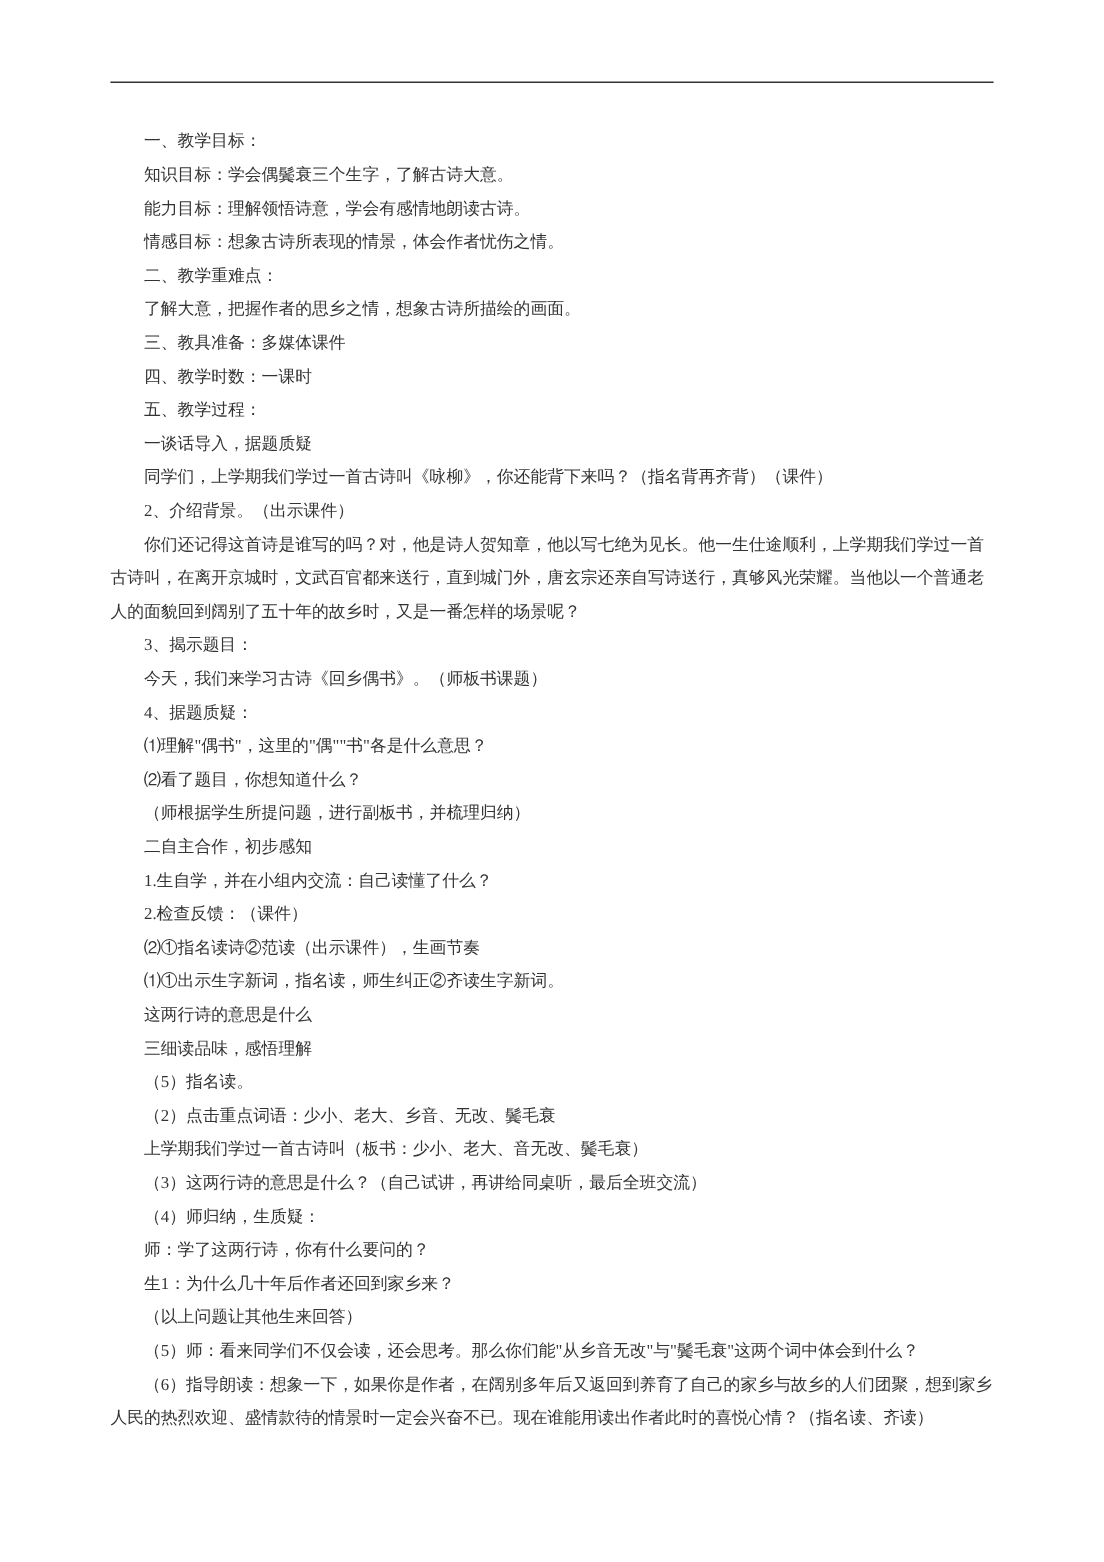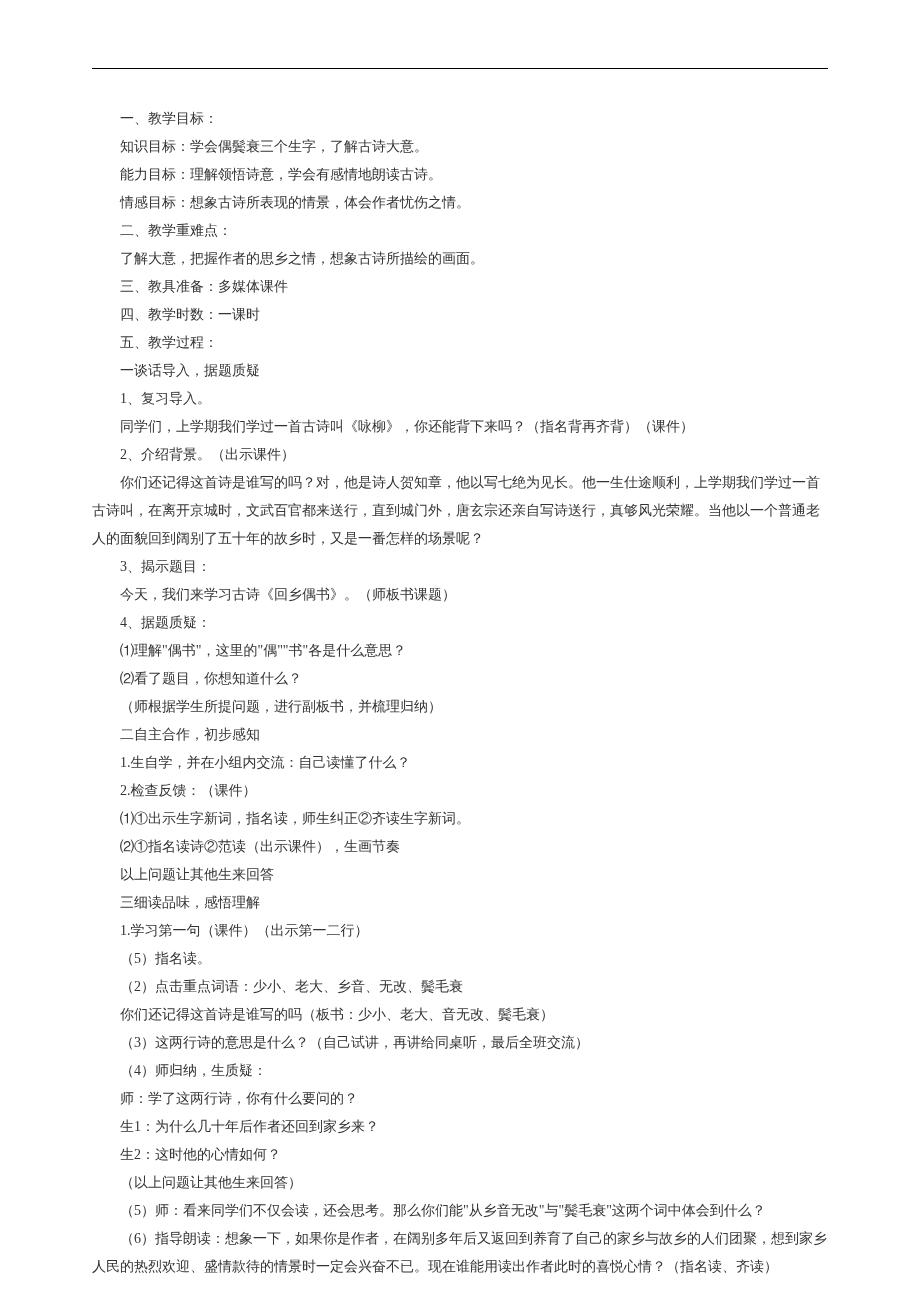--- a/index.html
+++ b/index.html
@@ -35,43 +35,40 @@
       <p class="para">一、教学目标：</p>
       <p class="para">知识目标：学会偶鬓衰三个生字，了解古诗大意。</p>
       <p class="para">能力目标：理解领悟诗意，学会有感情地朗读古诗。</p>
       <p class="para">情感目标：想象古诗所表现的情景，体会作者忧伤之情。</p>
       <p class="para">二、教学重难点：</p>
       <p class="para">了解大意，把握作者的思乡之情，想象古诗所描绘的画面。</p>
       <p class="para">三、教具准备：多媒体课件</p>
       <p class="para">四、教学时数：一课时</p>
       <p class="para">五、教学过程：</p>
       <p class="para">一谈话导入，据题质疑</p>
-      <p class="para">1、复习导入。</p>
       <p class="para">同学们，上学期我们学过一首古诗叫《咏柳》，你还能背下来吗？（指名背再齐背）（课件）</p>
       <p class="para">2、介绍背景。（出示课件）</p>
       <p class="para">你们还记得这首诗是谁写的吗？对，他是诗人贺知章，他以写七绝为见长。他一生仕途顺利，上学期我们学过一首古诗叫，在离开京城时，文武百官都来送行，直到城门外，唐玄宗还亲自写诗送行，真够风光荣耀。当他以一个普通老人的面貌回到阔别了五十年的故乡时，又是一番怎样的场景呢？</p>
       <p class="para">3、揭示题目：</p>
       <p class="para">今天，我们来学习古诗《回乡偶书》。（师板书课题）</p>
       <p class="para">4、据题质疑：</p>
       <p class="para">⑴理解"偶书"，这里的"偶""书"各是什么意思？</p>
       <p class="para">⑵看了题目，你想知道什么？</p>
       <p class="para">（师根据学生所提问题，进行副板书，并梳理归纳）</p>
       <p class="para">二自主合作，初步感知</p>
       <p class="para">1.生自学，并在小组内交流：自己读懂了什么？</p>
       <p class="para">2.检查反馈：（课件）</p>
+      <p class="para">⑵①指名读诗②范读（出示课件），生画节奏</p>
       <p class="para">⑴①出示生字新词，指名读，师生纠正②齐读生字新词。</p>
-      <p class="para">⑵①指名读诗②范读（出示课件），生画节奏</p>
-      <p class="para">以上问题让其他生来回答</p>
+      <p class="para">这两行诗的意思是什么</p>
       <p class="para">三细读品味，感悟理解</p>
-      <p class="para">1.学习第一句（课件）（出示第一二行）</p>
       <p class="para">（5）指名读。</p>
       <p class="para">（2）点击重点词语：少小、老大、乡音、无改、鬓毛衰</p>
-      <p class="para">你们还记得这首诗是谁写的吗（板书：少小、老大、音无改、鬓毛衰）</p>
+      <p class="para">上学期我们学过一首古诗叫（板书：少小、老大、音无改、鬓毛衰）</p>
       <p class="para">（3）这两行诗的意思是什么？（自己试讲，再讲给同桌听，最后全班交流）</p>
       <p class="para">（4）师归纳，生质疑：</p>
       <p class="para">师：学了这两行诗，你有什么要问的？</p>
       <p class="para">生1：为什么几十年后作者还回到家乡来？</p>
-      <p class="para">生2：这时他的心情如何？</p>
       <p class="para">（以上问题让其他生来回答）</p>
       <p class="para">（5）师：看来同学们不仅会读，还会思考。那么你们能"从乡音无改"与"鬓毛衰"这两个词中体会到什么？</p>
       <p class="para">（6）指导朗读：想象一下，如果你是作者，在阔别多年后又返回到养育了自己的家乡与故乡的人们团聚，想到家乡人民的热烈欢迎、盛情款待的情景时一定会兴奋不已。现在谁能用读出作者此时的喜悦心情？（指名读、齐读）</p>
     </div>
 </div>
 
 </body></html>

